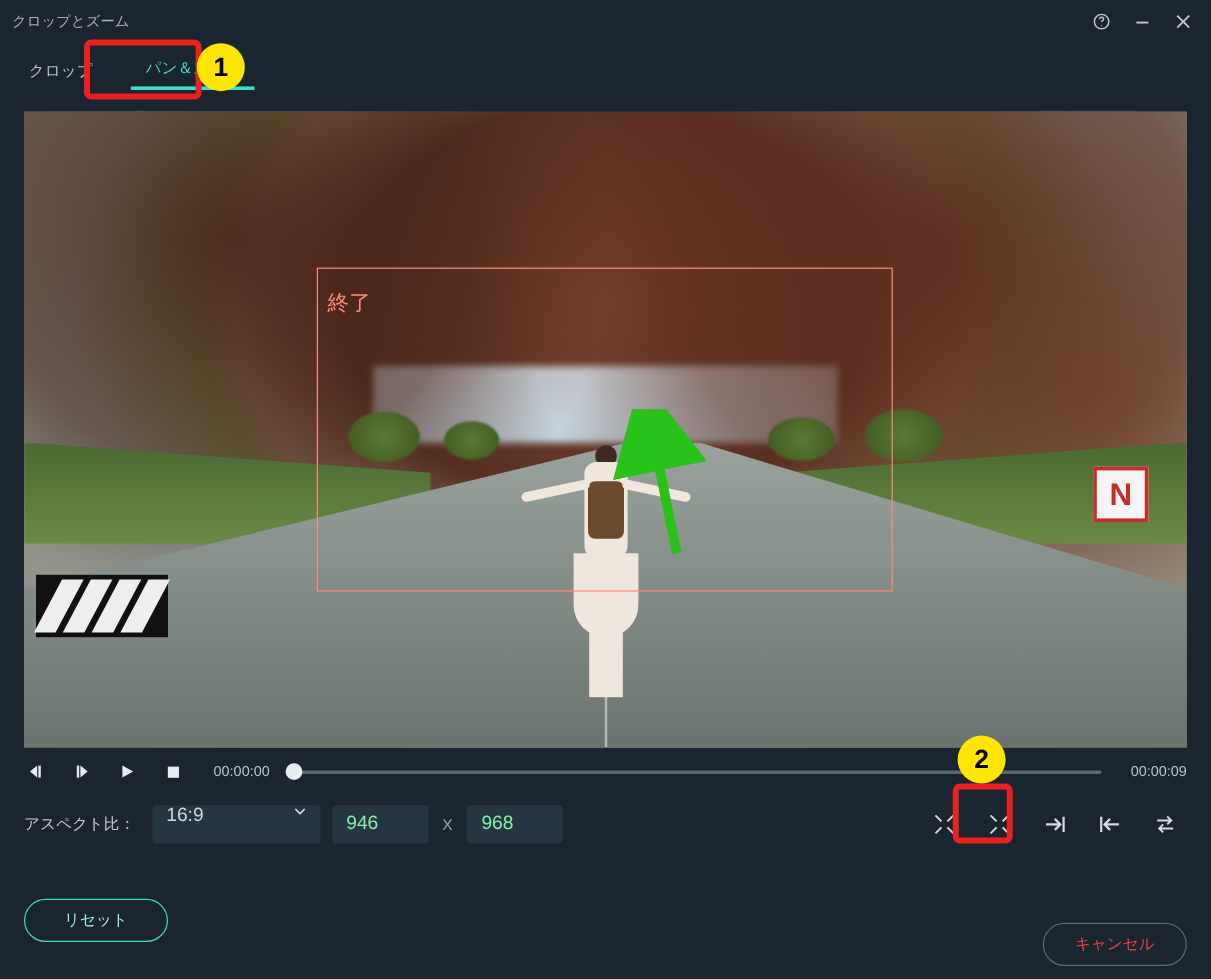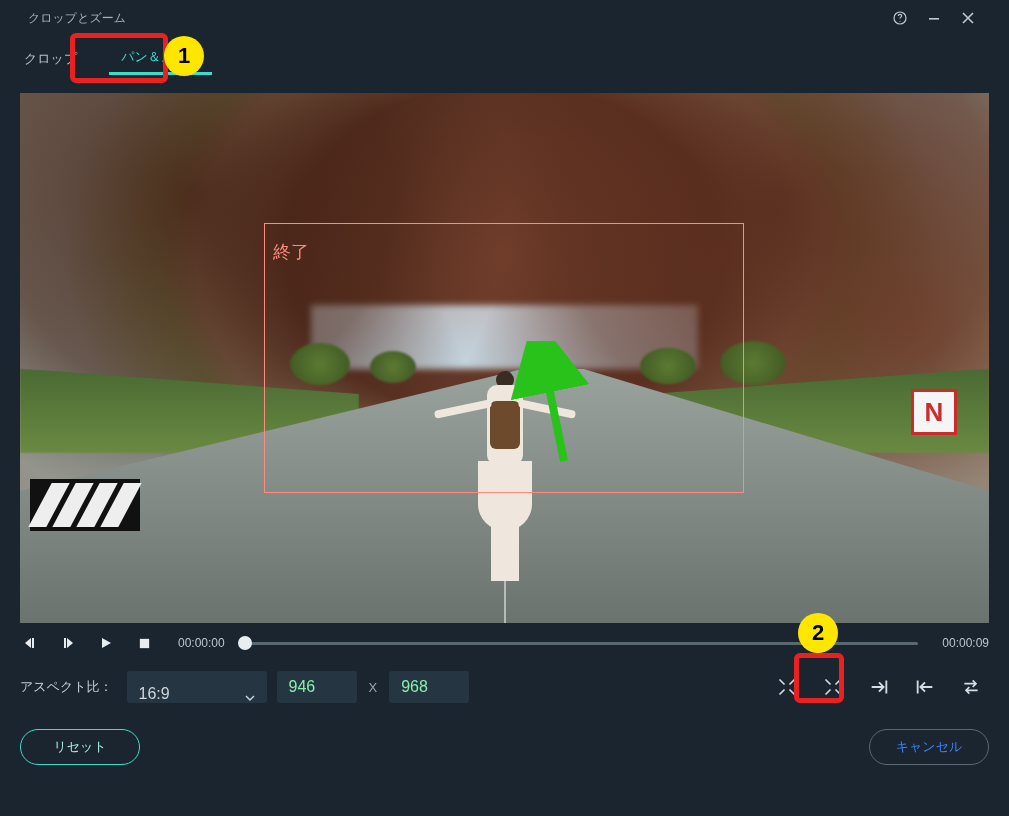--- a/index.html
+++ b/index.html
@@ -1,17 +1,17 @@
 <!DOCTYPE html>
 <html><head>
 <meta charset="utf-8">
 <style>
 * { margin: 0; padding: 0; box-sizing: border-box; font-family: "Segoe UI", "Hiragino Sans", sans-serif; }
 body { width: 1009px; height: 816px; background: #1a2530; color: #c0c8d0; overflow: hidden; }
-.titlebar { height: 36px; display: flex; align-items: center; padding: 0 24px; background: #1a2530; }
+.titlebar { height: 36px; display: flex; align-items: center; padding: 0 6px; background: #1a2530; }
 .titlebar .title { font-size: 12px; color: #a8b0b8; padding-left: 4px; }
 .titlebar .spacer { flex: 1; }
 .titlebar .ctrl { width: 34px; height: 28px; display: flex; align-items: center; justify-content: center; color: #c0c8d0; cursor: pointer; }
 .tabs { display: flex; align-items: center; padding: 6px 12px 10px 12px; gap: 20px; position: relative; }
 .tab { padding: 6px 12px; font-size: 13px; color: #b8c0c8; cursor: pointer; }
 .tab.active { color: #3ddcca; border-bottom: 3px solid #3ddcca; }
 .red-box { border: 5px solid #e92121; border-radius: 6px; position: absolute; }
 .callout { position: absolute; width: 40px; height: 40px; border-radius: 50%; background: #ffe600; color: #000; font-weight: 700; font-size: 22px; display: flex; align-items: center; justify-content: center; z-index: 50; }
 .preview-wrap { margin: 8px 20px 0 20px; position: relative; }
 .preview { width: 969px; height: 530px; background: radial-gradient(ellipse at 50% 30%, #7c4531 0%, #6a3b29 18%, #5b3324 32%, #a08a6f 45%, #7f9a5e 50%, #9aa9a5 64%, #8d7d6d 100%); position: relative; overflow: hidden; }
@@ -55,32 +55,32 @@
 
 .playbar { display: flex; align-items: center; padding: 10px 20px 8px 20px; gap: 18px; }
 .playbtn { width: 20px; height: 20px; display: flex; align-items: center; justify-content: center; color: #e6ecef; cursor: pointer; }
 .time { font-size: 12px; color: #bac4cc; margin-left: 6px; }
 .slider-wrap { flex: 1; position: relative; height: 18px; display: flex; align-items: center; }
 .slider-track { height: 3px; width: 100%; background: #5a6872; border-radius: 2px; }
 .slider-thumb { position: absolute; left: 2px; top: 50%; transform: translate(-50%,-50%); width: 14px; height: 14px; border-radius: 50%; background: #e8edef; }
 
 .ctrls { display: flex; align-items: center; padding: 8px 20px 2px 20px; gap: 10px; }
 .ctrls .label { font-size: 13px; color: #c6ced5; margin-right: 4px; }
-.select { background: #263542; border: none; color: #cfd6dc; height: 32px; width: 140px; padding: 0 12px; display: flex; align-items: flex-end; justify-content: space-between; border-radius: 3px; cursor: pointer; }
+.select { background: #263542; border: none; color: #cfd6dc; height: 32px; width: 140px; padding: 0 12px; display: flex; align-items: flex-start; justify-content: space-between; border-radius: 3px; cursor: pointer; }
 .numbox { background: #263542; color: #86efac; height: 32px; width: 80px; display: flex; align-items: center; padding: 0 12px; border-radius: 3px; }
 .xsep { color: #9aa6b0; font-size: 13px; padding: 0 2px; }
 .ctrls .spacer { flex: 1; }
 .iconbtn { width: 36px; height: 36px; display: flex; align-items: center; justify-content: center; color: #d6dde2; cursor: pointer; border-radius: 4px; }
 
 .footer { display: flex; align-items: center; padding: 22px 20px 18px 20px; gap: 14px; }
 .btn { height: 36px; border-radius: 18px; display: flex; align-items: center; justify-content: center; cursor: pointer; font-size: 13px; min-width: 120px; }
 .btn-outline { border: 1px solid #3ddcca; color: #a9eee4; background: transparent; }
 .footer .spacer { flex: 1; }
 .btn-primary { background: #3ddcca; color: #0e2d29; font-weight: 700; }
-.btn-ghost { border: 1px solid #5a6872; color: #3b82f6; background: transparent; }
+.btn-ghost { border: 1px solid #5a6872; color: #ef4444; background: transparent; margin-top: 40px; }
 </style>
 </head>
 <body>
 
 <div class="titlebar">
   <span class="title">クロップとズーム</span>
   <div class="spacer"></div>
   <div class="ctrl">
     <svg width="16" height="16" viewBox="0 0 24 24" fill="none" stroke="currentColor" stroke-width="1.8">
         <circle cx="12" cy="12" r="9"></circle>

